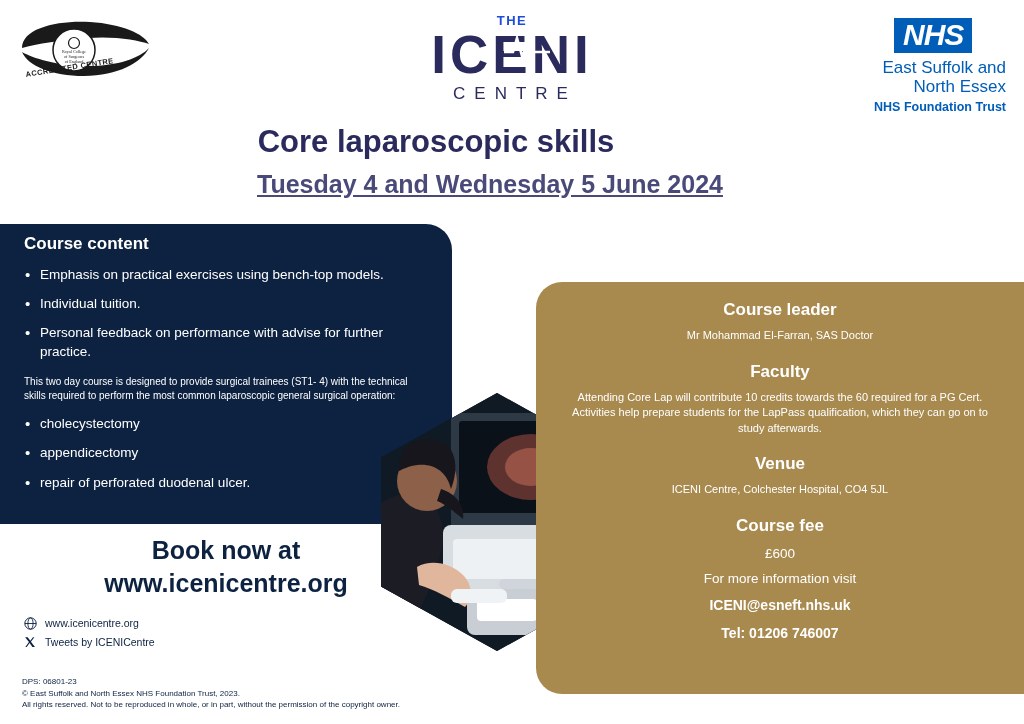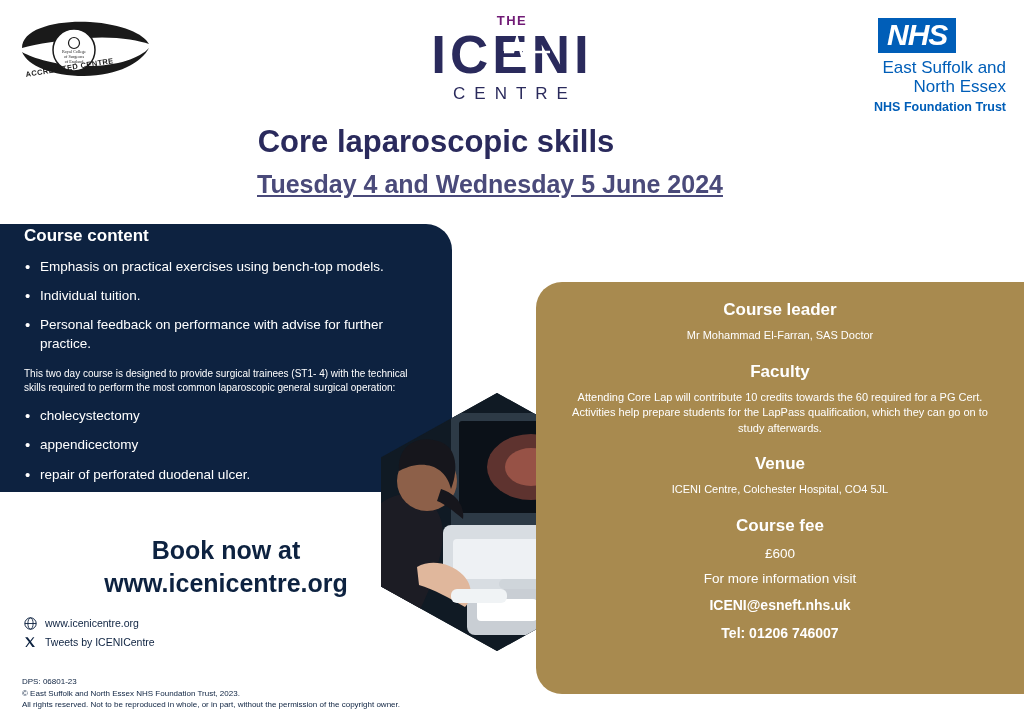--- a/index.html
+++ b/index.html
@@ -40,21 +40,21 @@
     left: 50%;
     transform: translateX(-50%);
     top: 14px;
     text-align: center;
     width: 280px;
   }
   .iceni-the {
     font-weight: bold;
     font-size: 13px;
     letter-spacing: 1.5px;
-    color: #701a75;
+    color: #1d4ed8;
     line-height: 1;
     margin-bottom: 1px;
   }
   .iceni-main {
     position: relative;
     font-size: 53px;
     font-weight: bold;
     letter-spacing: 4px;
     color: #2a2a5c;
     line-height: 1.02;
@@ -86,21 +86,21 @@
   .nhs-badge {
     background: #005EB8;
     color: #ffffff;
     font-weight: bold;
     font-style: italic;
     font-size: 30px;
     letter-spacing: -1px;
     padding: 2px 9px 3px 9px;
     display: inline-block;
     line-height: 1;
-    margin-left: 42px;
+    margin-left: 58px;
   }
   .nhs-trust-name {
     color: #005EB8;
     font-weight: normal;
     font-size: 17px;
     line-height: 1.12;
     margin-top: 5px;
     text-align: right;
   }
   .nhs-trust-sub {
@@ -131,27 +131,27 @@
     color: #4a4a7a;
     text-decoration: underline;
   }
 
   
   .content-panel {
     position: absolute;
     left: 0;
     top: 224px;
     width: 452px;
-    height: 268px;
+    height: 300px;
     background: #0d2240;
     border-top-right-radius: 26px;
     border-bottom-right-radius: 26px;
     color: #ffffff;
     box-sizing: border-box;
-    padding: 2px 22px 10px 24px;
+    padding: 10px 22px 10px 24px;
   }
   .content-panel h2 {
     margin: 0 0 12px 0;
     font-size: 17px;
     font-weight: bold;
   }
   .bullet-list {
     margin: 0;
     padding: 0;
     list-style: none;

